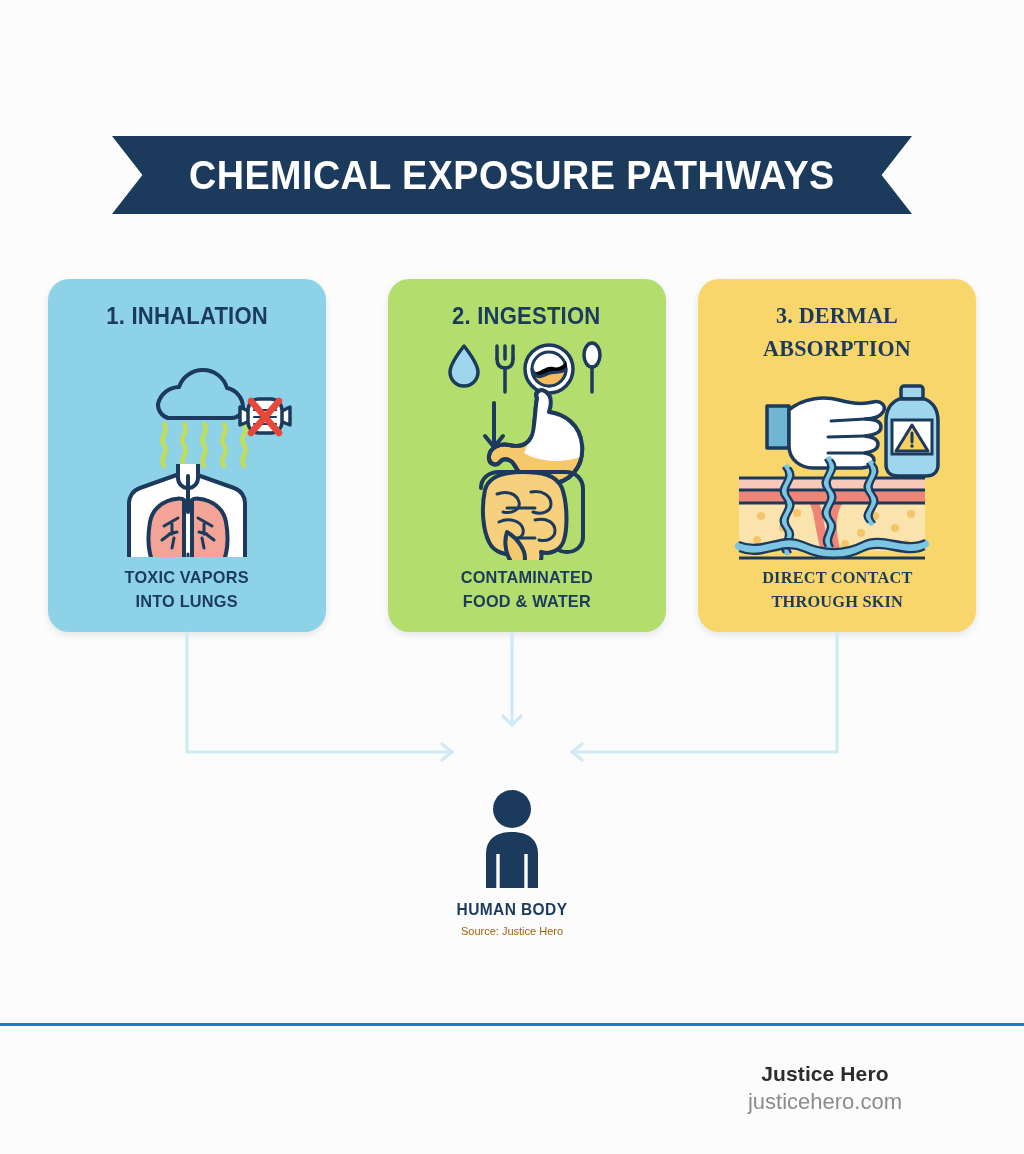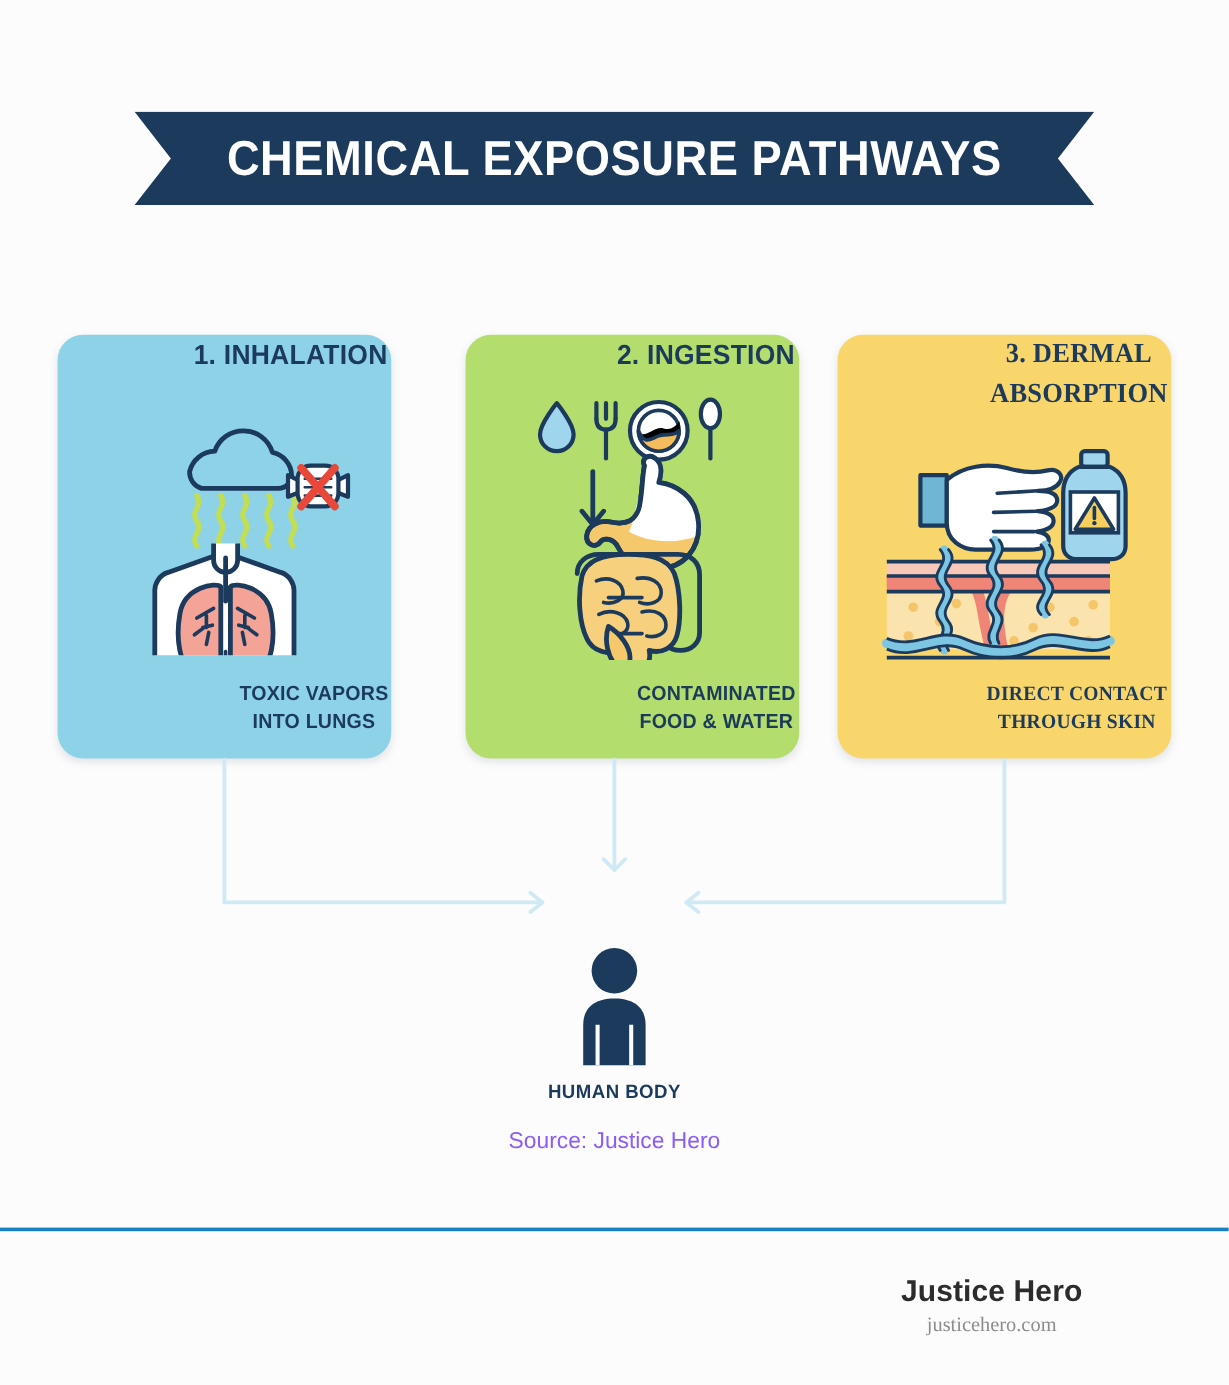--- a/index.html
+++ b/index.html
@@ -26,20 +26,21 @@
   }
   .banner {
     width: 100%;
     height: 100%;
     background: #1b3a5c;
     -webkit-clip-path: polygon(0 0, 100% 0, 100% 100%, 0 100%, 4.6% 50%);
     clip-path: polygon(0 0, 100% 0, 96.2% 50%, 100% 100%, 0 100%, 3.8% 50%);
     display: flex;
     align-items: center;
     justify-content: center;
+    margin-top: 43px;
   }
   .banner-title {
     color: #ffffff;
     font-size: 41px;
     font-weight: bold;
     letter-spacing: 0.5px;
     text-align: center;
     transform: scaleX(0.92);
     white-space: nowrap;
     font-family: "Liberation Sans Narrow", "Liberation Sans", sans-serif;
@@ -55,23 +56,24 @@
     display: flex;
     justify-content: space-between;
   }
   .card {
     width: 278px;
     height: 353px;
     border-radius: 21px;
     box-shadow: 0 3px 7px rgba(60,80,100,0.13);
     position: relative;
     box-sizing: border-box;
+    padding-top: 21px;
     display: flex;
     flex-direction: column;
-    align-items: flex-end;
+    align-items: center;
   }
   .card-title {
     color: #1b3a5c;
     font-size: 23px;
     font-weight: bold;
     letter-spacing: 0.2px;
     text-align: center;
     line-height: 1.42;
     transform: scaleX(0.96);
   }
@@ -112,52 +114,51 @@
   }
   .body-label {
     color: #1b3a5c;
     font-size: 16px;
     font-weight: bold;
     letter-spacing: 0.4px;
     margin-top: 9px;
     transform: scaleX(0.97);
   }
   .body-source {
-    color: #8b5cf6;
-    font-size: 19px;
+    color: #a16207;
+    font-size: 11px;
     font-weight: normal;
-    margin-top: 21px;
+    margin-top: 6px;
   }
 
   
   .footer-rule {
     position: absolute;
     left: 0;
     top: 1023px;
     width: 1024px;
     height: 3px;
     background: #1781c2;
   }
   .footer {
     position: absolute;
     right: 122px;
     top: 1062px;
     text-align: center;
   }
   .footer-brand {
     color: #2c2c2c;
-    font-size: 25px;
+    font-size: 21px;
     font-weight: bold;
     letter-spacing: 0.1px;
   }
   .footer-url {
     color: #8c8c8c;
-    font-size: 17px;
+    font-size: 22px;
     margin-top: 3px;
-    font-family: Liberation Serif, serif;
   }
 </style>
 </head>
 <body>
 
 <div class="banner-wrap">
   <div class="banner">
     <div class="banner-title">CHEMICAL EXPOSURE PATHWAYS</div>
   </div>
 </div>

